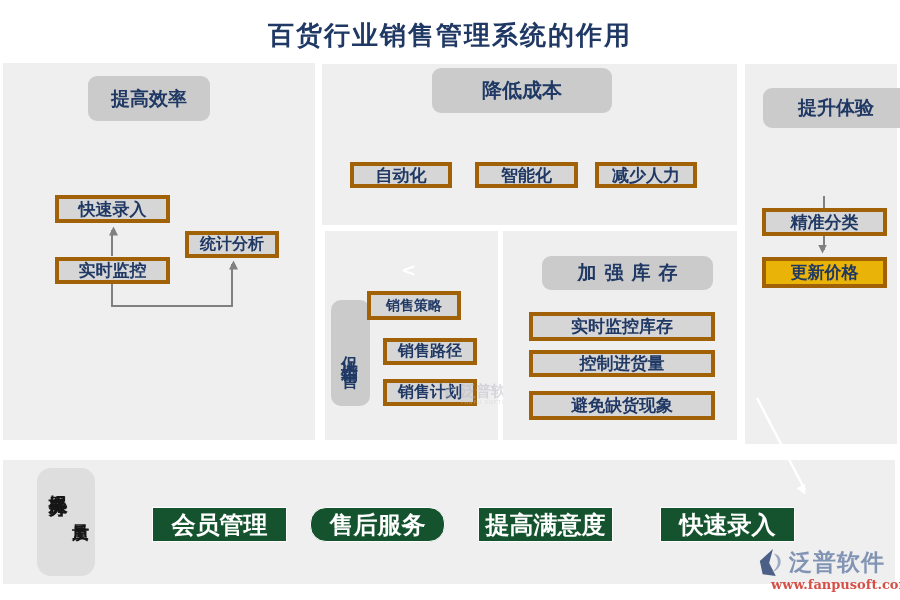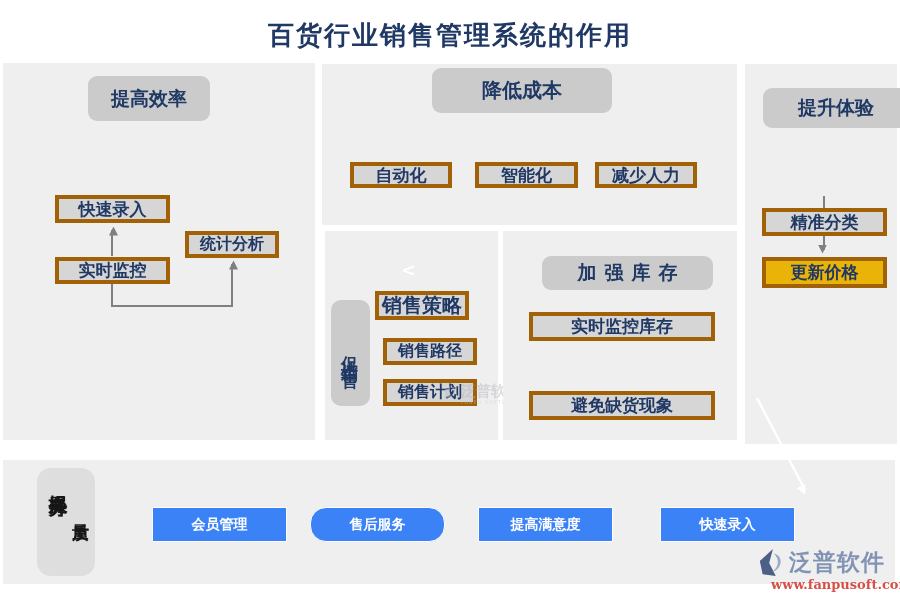--- a/index.html
+++ b/index.html
@@ -42,22 +42,22 @@
     position: absolute;
     background: #D6D6D6; border: 4px solid #a16207; box-sizing: border-box;
     color: #1F3864; font-weight: bold; font-size: 17px;
     display: flex; align-items: center; justify-content: center;
     white-space: nowrap;
   }
   .ibox.blue { background: #eab308; }
 
   .dbox {
     position: absolute;
-    background: #3b82f6; border: 1px solid #FDFDFD; box-sizing: border-box;
-    color: #FFFFFF; font-weight: bold; font-size: 14px;
+    background: #14532d; border: 1px solid #FDFDFD; box-sizing: border-box;
+    color: #FFFFFF; font-weight: bold; font-size: 24px;
     display: flex; align-items: center; justify-content: center;
     white-space: nowrap;
   }
 
   .vbox-sales {
     position: absolute; left: 6px; top: 69px; width: 39px; height: 106px;
     background: #CBCBCB; border-radius: 10px;
     display: flex; align-items: center; justify-content: center;
   }
   .vtext {
@@ -138,39 +138,40 @@
     <div class="ibox" style="left:28px; top:98px; width:102px; height:26px;">自动化</div>
     <div class="ibox" style="left:153px; top:98px; width:103px; height:26px;">智能化</div>
     <div class="ibox" style="left:273px; top:98px; width:102px; height:26px;">减少人力</div>
   </div>
 
   <div class="panel panel-sales">
     <div class="vbox-sales">
       <span class="vtext">促进销售</span>
     </div>
     <span class="chevron">&lt;</span>
-    <div class="ibox" style="left:50px; top:60px; width:94px; height:29px; font-size:20px;">销售策略</div>
+    <div class="ibox" style="left:42px; top:60px; width:94px; height:29px; font-size:14px;">销售策略</div>
     <div class="ibox" style="left:58px; top:107px; width:94px; height:27px; font-size:16px;">销售路径</div>
     <div class="ibox" style="left:58px; top:148px; width:94px; height:27px; font-size:16px;">销售计划</div>
   </div>
 
   <div class="watermark">
     <svg width="15" height="17" viewBox="0 0 32 34">
       <path d="M3,16 L17,3 L13,18 L20,32 L6,30 Z" fill="#c0c0ca"></path>
       <path d="M18,8 C28,10 28,24 16,28 C24,22 24,14 18,8 Z" fill="#d4d4dc"></path>
     </svg>
     <div>
       <div class="wm-text">泛普软件</div>
       <div class="wm-sub">FANPU SOFTWARE</div>
     </div>
   </div>
 
   <div class="panel panel-inventory">
     <div class="hdr hdr-inventory">加强库存</div>
     <div class="ibox" style="left:26px; top:81px; width:186px; height:29px;">实时监控库存</div>
+    <div class="ibox" style="left:26px; top:119px; width:186px; height:27px;">控制进货量</div>
     <div class="ibox" style="left:26px; top:160px; width:186px; height:29px;">避免缺货现象</div>
   </div>
 
   <div class="panel panel-experience">
     <div class="hdr hdr-experience">提升体验</div>
     <svg class="svg-layer" width="152" height="380" viewBox="0 0 152 380">
       <defs>
         <marker id="ahGray2" markerWidth="9" markerHeight="9" refX="5.5" refY="3" orient="auto" markerUnits="userSpaceOnUse">
           <path d="M0,0 L6,3 L0,6 z" fill="#808080" transform="scale(1.5)"></path>
         </marker>

